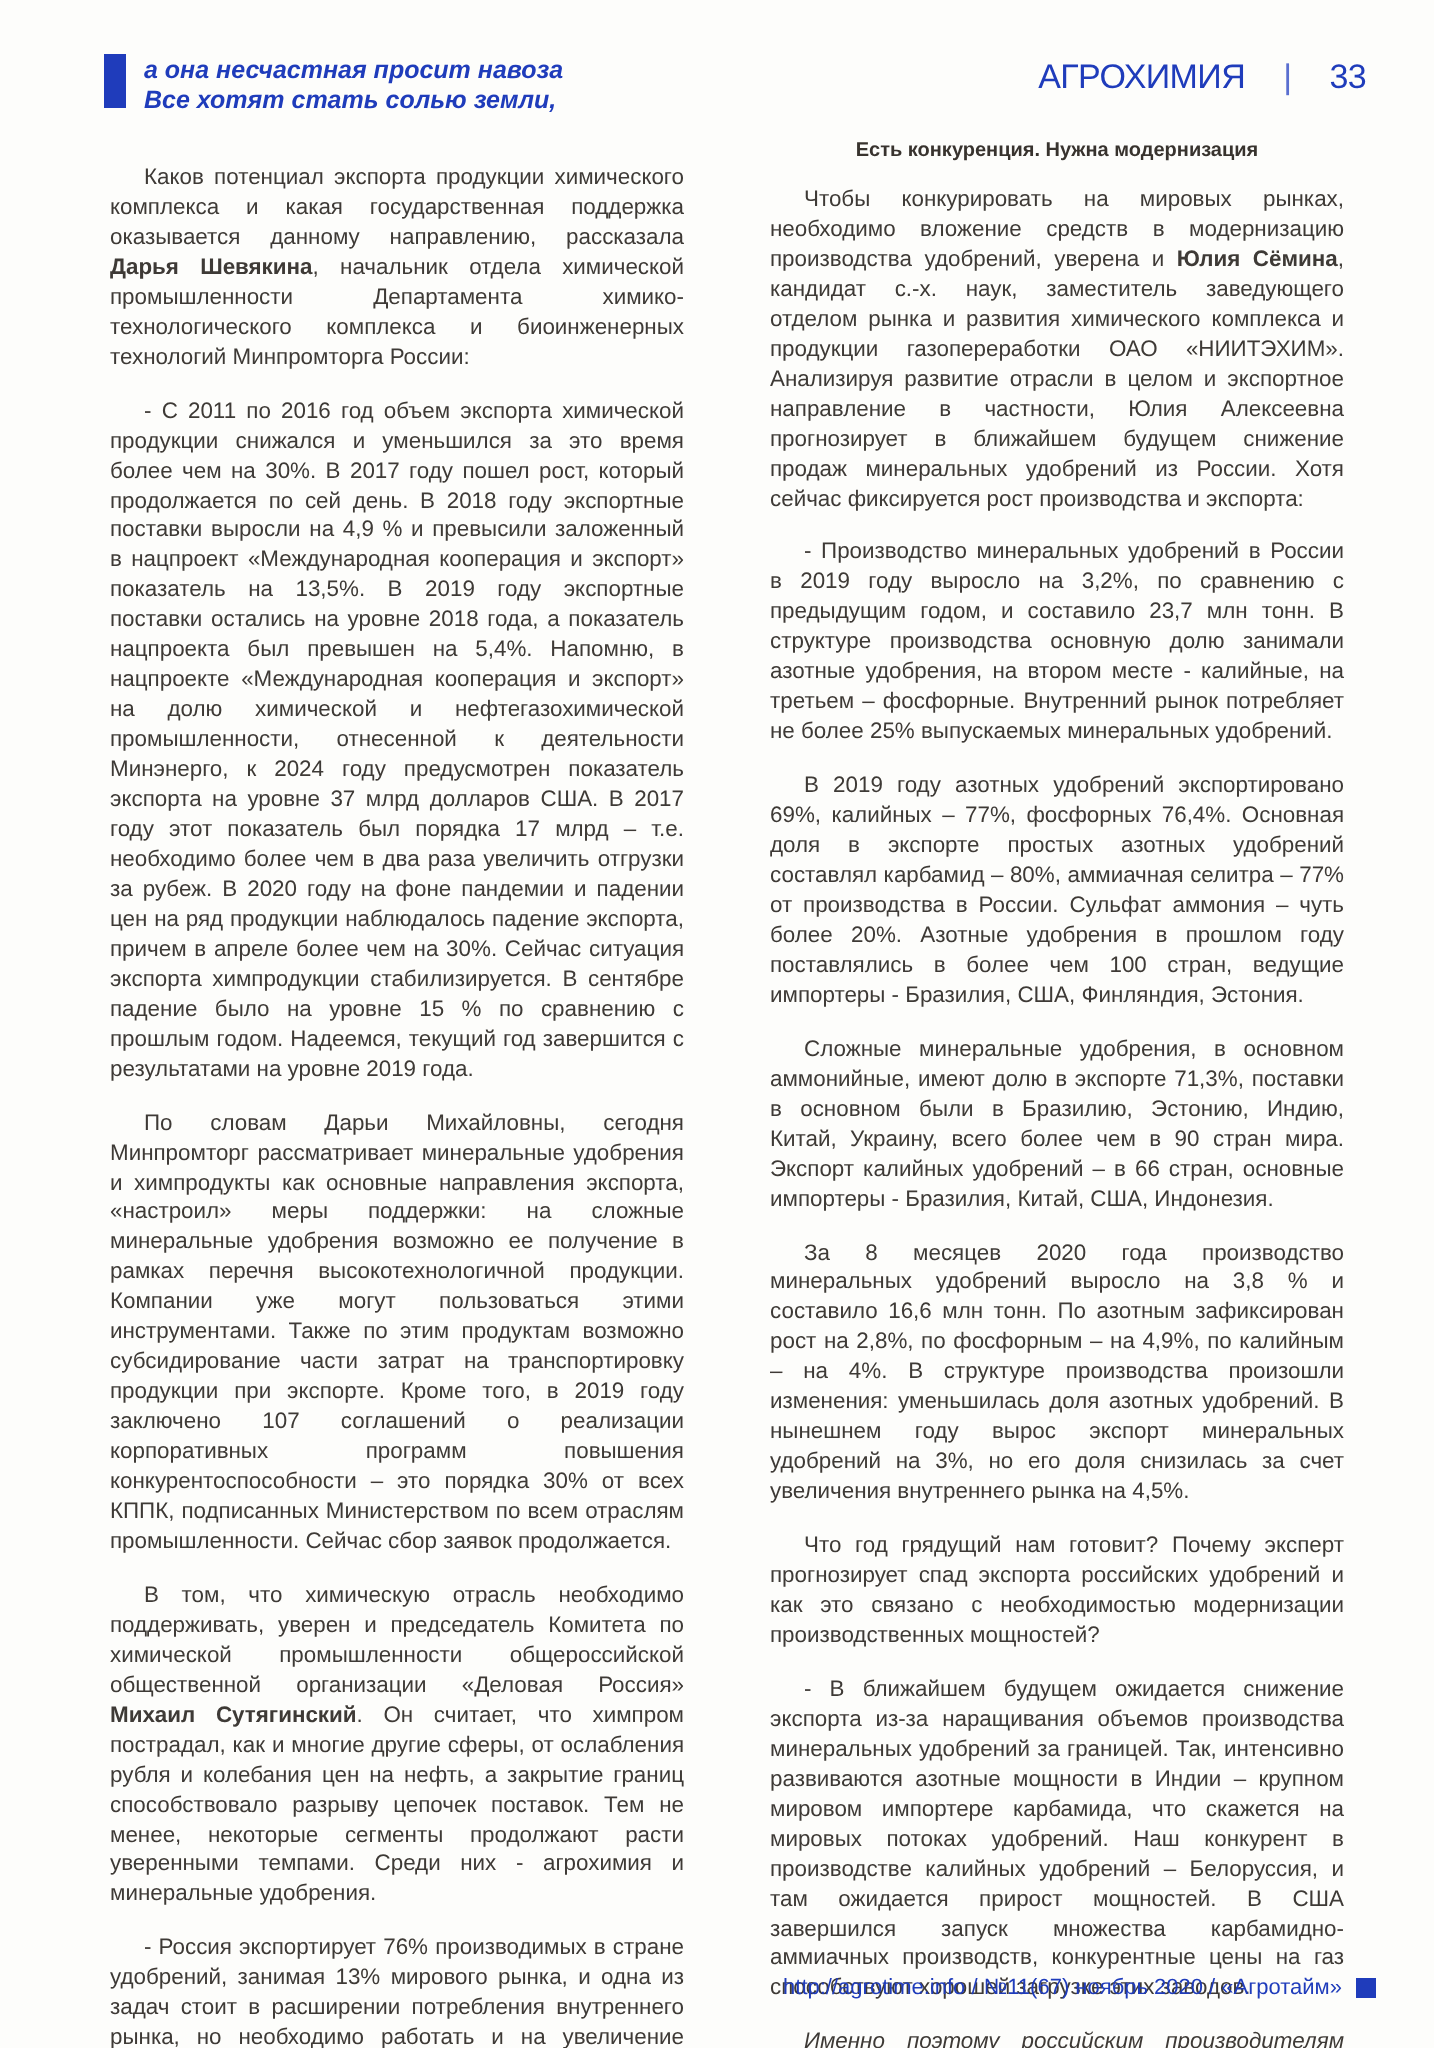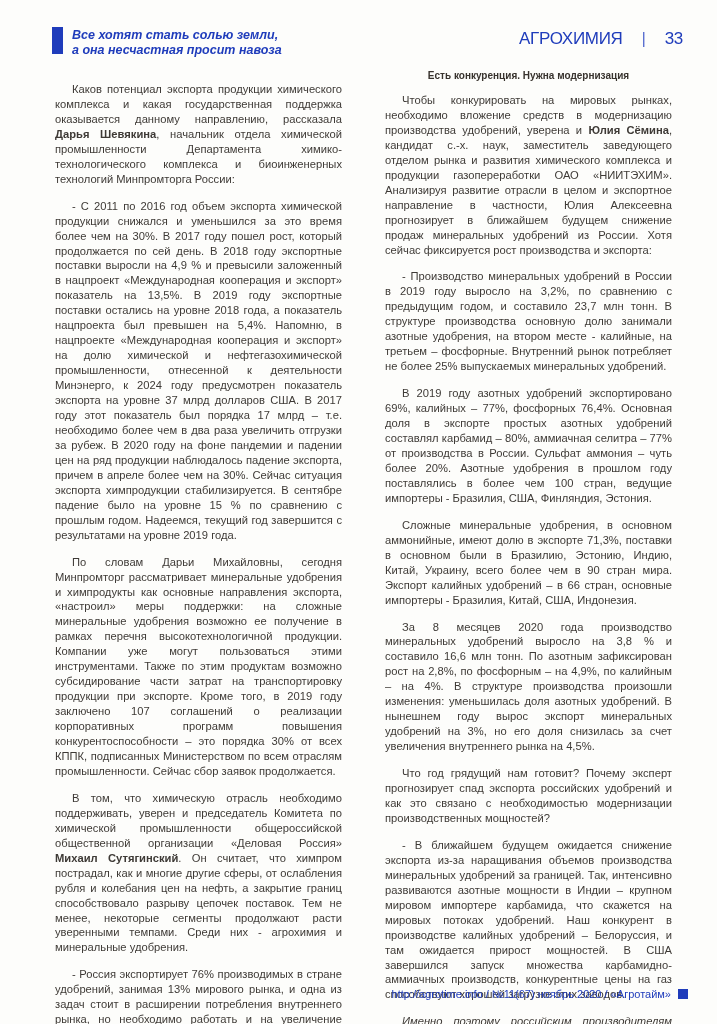--- a/index.html
+++ b/index.html
@@ -51,22 +51,22 @@
 </style>
 </head>
 <body>
 
 <div class="page">
 
   <div class="header">
     <div class="tagline-wrap">
       <div class="blue-block"></div>
       <div class="tagline">
+        <div>а она несчастная просит навоза</div>
         <div>Все хотят стать солью земли,</div>
-        <div>а она несчастная просит навоза</div>
       </div>
     </div>
     <div class="section-head">
       <span>АГРОХИМИЯ</span>
       <span class="divider">|</span>
       <span>33</span>
     </div>
   </div>
 
   <div class="columns">

